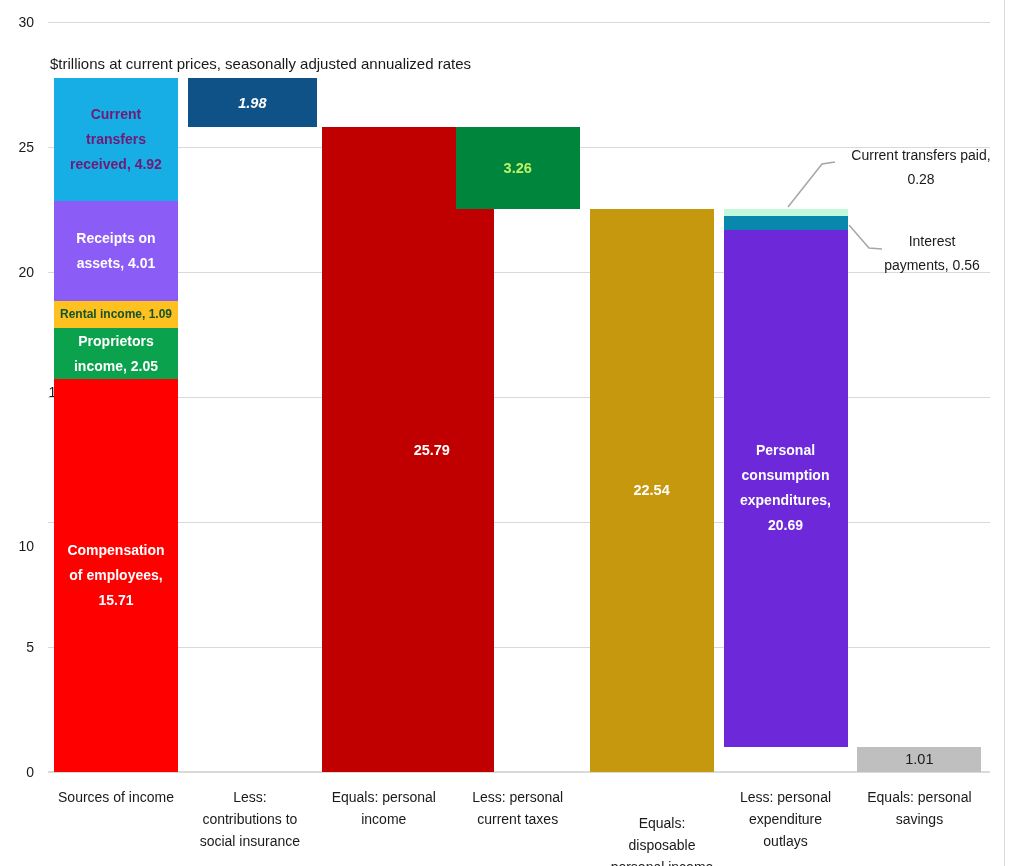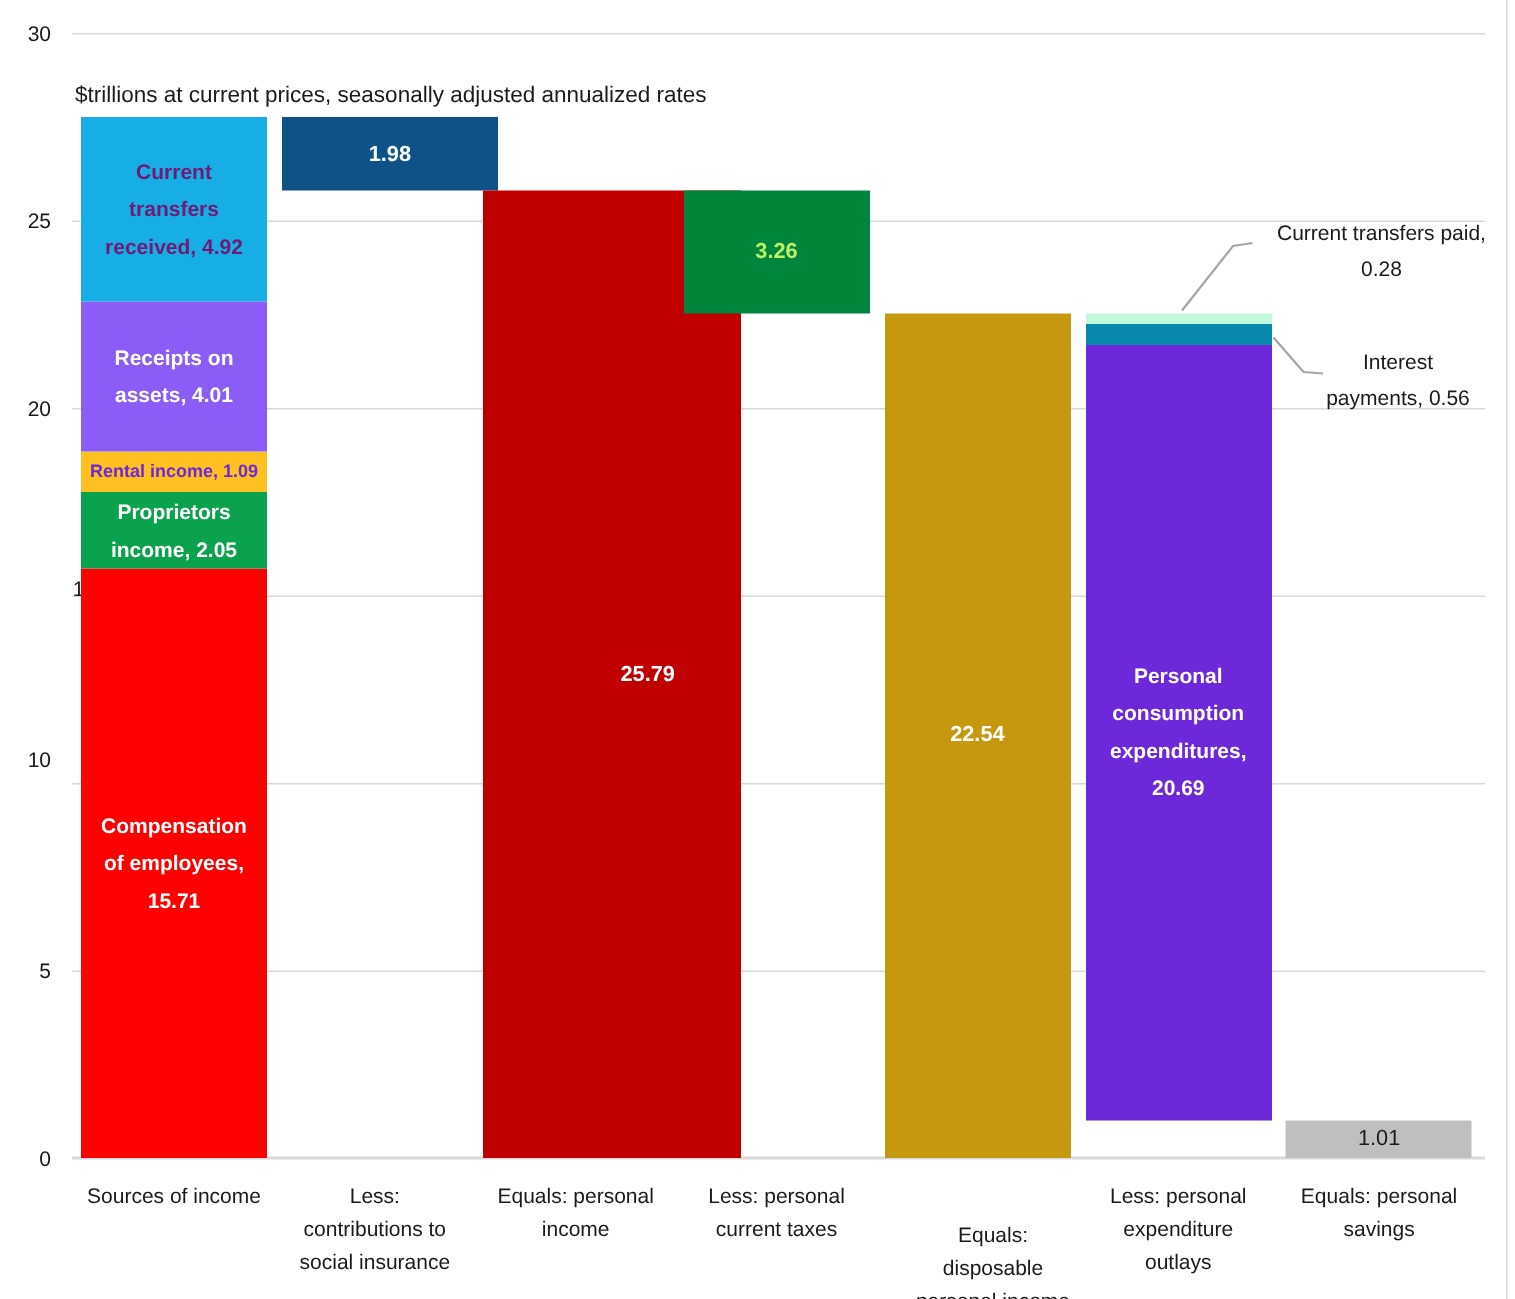--- a/index.html
+++ b/index.html
@@ -22,52 +22,52 @@
 <body>
 
 <div id="stage">
   <div class="chart-subtitle">$trillions at current prices, seasonally adjusted annualized rates</div>
   <div id="plot">
       <div class="gridline" style="left: 48px; top: 771px; width: 942px; height: 2px; background: rgb(217, 217, 217);"></div>
       <div class="ytick" style="top: 763px;">0</div>
       <div class="gridline" style="left: 48px; top: 647px; width: 942px; height: 1px; background: rgb(217, 217, 217);"></div>
       <div class="ytick" style="top: 638px;">5</div>
       <div class="gridline" style="left: 48px; top: 522px; width: 942px; height: 1px; background: rgb(217, 217, 217);"></div>
-      <div class="ytick" style="top: 497px;">10</div>
+      <div class="ytick" style="top: 537px;">10</div>
       <div class="gridline" style="left: 48px; top: 397px; width: 942px; height: 1px; background: rgb(217, 217, 217);"></div>
       <div class="ytick" style="top: 383px; padding-left: 30px;">15</div>
       <div class="gridline" style="left: 48px; top: 272px; width: 942px; height: 1px; background: rgb(217, 217, 217);"></div>
       <div class="ytick" style="top: 263px;">20</div>
       <div class="gridline" style="left: 48px; top: 147px; width: 942px; height: 1px; background: rgb(217, 217, 217);"></div>
       <div class="ytick" style="top: 138px;">25</div>
       <div class="gridline" style="left: 48px; top: 22px; width: 942px; height: 1px; background: rgb(217, 217, 217);"></div>
       <div class="ytick" style="top: 13px;">30</div>
       <div class="seg" style="left: 54px; top: 379.25px; width: 124px; height: 392.75px; background: rgb(254, 0, 0);">
         <span class="seg-label" style="color: rgb(255, 255, 255); font-size: 14px; line-height: 25px;">Compensation
 of employees,
 15.71</span>
       </div>
       <div class="seg" style="left: 54px; top: 328px; width: 124px; height: 51.25px; background: rgb(10, 162, 76);">
         <span class="seg-label" style="color: rgb(255, 255, 255); font-size: 14px; line-height: 25px;">Proprietors
 income, 2.05</span>
       </div>
       <div class="seg" style="left: 54px; top: 300.75px; width: 124px; height: 27.25px; background: rgb(255, 193, 32);">
-        <span class="seg-label" style="color: #6d28d9; font-size: 12px; line-height: 25px;">Rental income, 1.09</span>
+        <span class="seg-label" style="color: #14532d; font-size: 12px; line-height: 25px;">Rental income, 1.09</span>
       </div>
       <div class="seg" style="left: 54px; top: 200.5px; width: 124px; height: 100.25px; background: #8b5cf6;">
         <span class="seg-label" style="color: rgb(255, 255, 255); font-size: 14px; line-height: 25px;">Receipts on
 assets, 4.01</span>
       </div>
       <div class="seg" style="left: 54px; top: 77.5px; width: 124px; height: 123px; background: rgb(23, 174, 229);">
         <span class="seg-label" style="color: #701a75; font-size: 14px; line-height: 25px;">Current
 transfers
 received, 4.92</span>
       </div>
       <div class="cat" style="left: 36px;">Sources of income</div>
-      <div class="seg" style="left: 187.9px; top: 77.75px; width: 144px; height: 49.5px; background: rgb(14, 82, 136);">
+      <div class="seg" style="left: 187.9px; top: 77.75px; width: 129px; height: 49.5px; background: rgb(14, 82, 136); font-style: italic;">
         <span class="seg-label" style="color: rgb(255, 255, 255); font-size: 14.5px; line-height: normal;">1.98</span>
       </div>
       <div class="cat" style="left: 169.9px;">Less:
 contributions to
 social insurance</div>
       <div class="seg" style="left: 321.8px; top: 127.25px; width: 124px; height: 644.75px; background: rgb(192, 0, 0); padding-left: 48px;">
         <span class="seg-label" style="color: rgb(255, 255, 255); font-size: 14.5px; line-height: normal;">25.79</span>
       </div>
       <div class="cat" style="left: 303.8px;">Equals: personal
 income</div>

